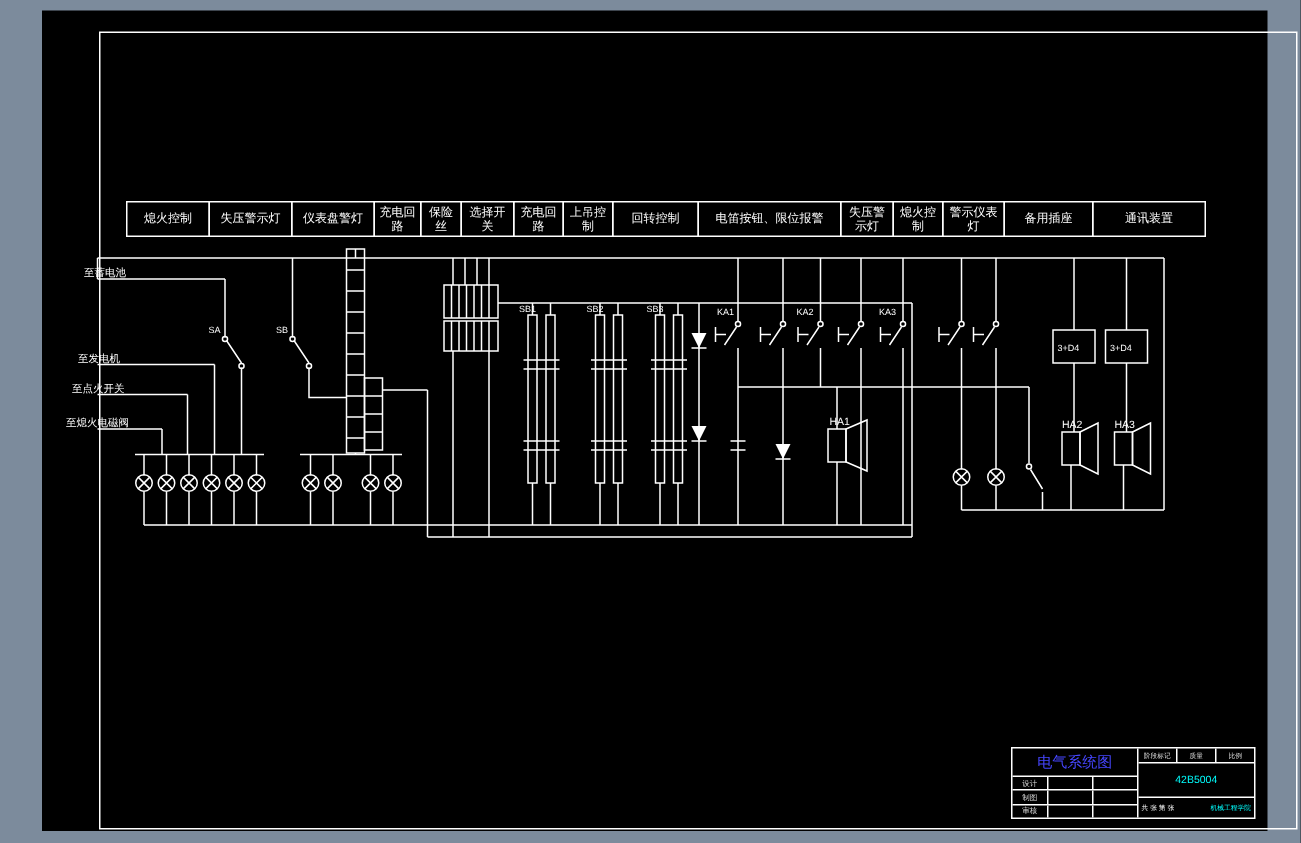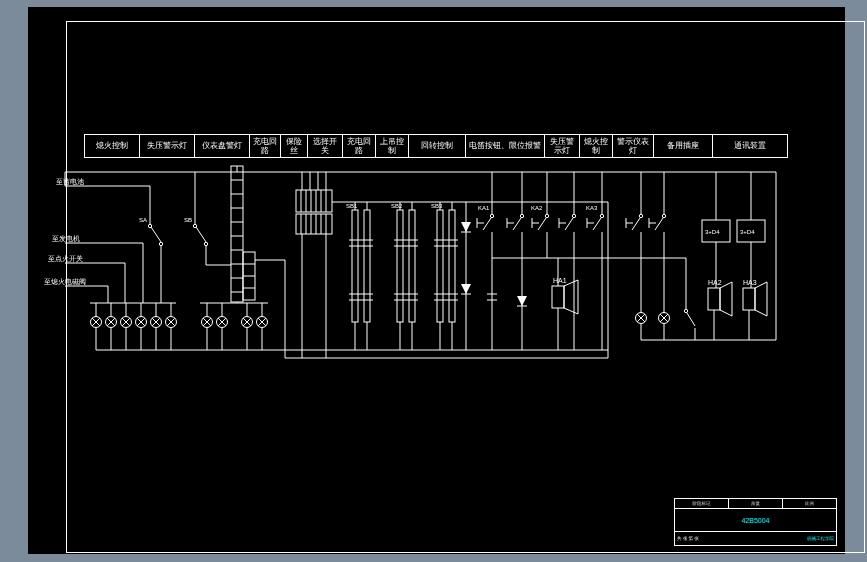--- a/index.html
+++ b/index.html
@@ -52,21 +52,21 @@
   <div class="header-row">
     <div class="hbox" style="width:56px">熄火控制</div>
     <div class="hbox" style="width:56px">失压警示灯</div>
     <div class="hbox" style="width:56px">仪表盘警灯</div>
     <div class="hbox" style="width:32px">充电回路</div>
     <div class="hbox" style="width:28px">保险丝</div>
     <div class="hbox" style="width:36px">选择开关</div>
     <div class="hbox" style="width:34px">充电回路</div>
     <div class="hbox" style="width:34px">上吊控制</div>
     <div class="hbox" style="width:58px">回转控制</div>
-    <div class="hbox" style="width:80px">电笛按钮、限位报警</div>
+    <div class="hbox" style="width:96px">电笛按钮、限位报警</div>
     <div class="hbox" style="width:36px">失压警示灯</div>
     <div class="hbox" style="width:34px">熄火控制</div>
     <div class="hbox" style="width:42px">警示仪表灯</div>
     <div class="hbox" style="width:60px">备用插座</div>
     <div class="hbox" style="width:76px">通讯装置</div>
   </div>
 
   <span class="side-label" style="left:56px; top:177px">至蓄电池</span>
   <span class="side-label" style="left:52px; top:234px">至发电机</span>
   <span class="side-label" style="left:48px; top:254px">至点火开关</span>
@@ -235,20 +235,40 @@
       <text x="346" y="208">SB1</text>
       <text x="391" y="208">SB2</text>
       <text x="431" y="208">SB3</text>
       <text x="478" y="210">KA1</text>
       <text x="531" y="210">KA2</text>
       <text x="586" y="210">KA3</text>
     </g>
   </svg>
 
   <div class="titleblock">
+    <div class="tb-left">
+      <div class="tb-title">电气系统图</div>
+      <div class="tb-rows">
+        <div class="tb-row">
+          <span class="tb-cell">设计</span>
+          <span class="tb-cell"></span>
+          <span class="tb-cell"></span>
+        </div>
+        <div class="tb-row">
+          <span class="tb-cell">制图</span>
+          <span class="tb-cell"></span>
+          <span class="tb-cell"></span>
+        </div>
+        <div class="tb-row">
+          <span class="tb-cell">审核</span>
+          <span class="tb-cell"></span>
+          <span class="tb-cell"></span>
+        </div>
+      </div>
+    </div>
     <div class="tb-right">
       <div class="tb-rtop">
         <span class="tb-cell">阶段标记</span>
         <span class="tb-cell">质量</span>
         <span class="tb-cell">比例</span>
       </div>
       <div class="tb-no">42B5004</div>
       <div class="tb-rbottom">
         <span>共 张 第 张</span>
         <span class="cyan">机械工程学院</span>

